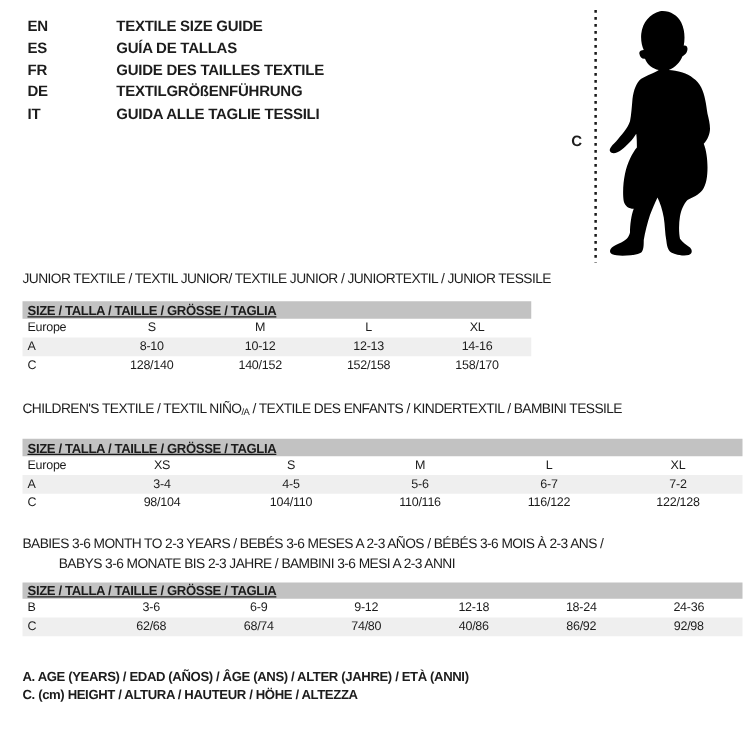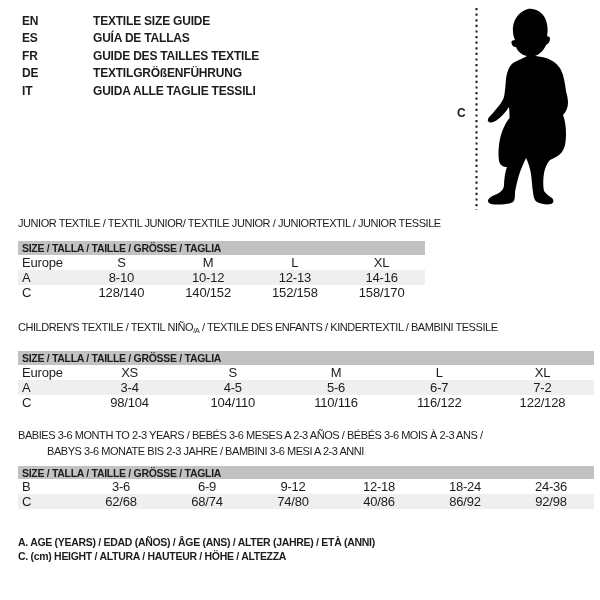--- a/index.html
+++ b/index.html
@@ -18,25 +18,25 @@
   
   .section{position:absolute;left:18px;}
   .sec-junior{top:217px;width:407px;height:98px;}
   .sec-children{top:321px;width:576px;height:105px;}
   .sec-babies{top:429px;width:576px;height:92px;}
   .sec-title{font-size:11px;font-weight:normal;letter-spacing:-0.45px;white-space:nowrap;line-height:13px;}
   .title-line2{line-height:18px;padding-left:29px;}
   .sub{font-size:7.5px;position:relative;top:2px;}
   .size-bar{
     position:absolute;left:0;width:100%;height:14px;background:#c2c2c2;
-    display:flex;align-items:center;padding-left:4px;box-sizing:border-box;
-    font-size:10.5px;font-weight:bold;letter-spacing:-0.3px;white-space:nowrap;
+    display:flex;align-items:flex-end;padding-left:4px;box-sizing:border-box;
+    font-size:10.5px;font-weight:bold;letter-spacing:-0.3px;white-space:nowrap;text-decoration:underline;
   }
-  .trow{position:absolute;left:0;width:100%;height:15px;display:flex;align-items:flex-start;
-    font-size:13px;letter-spacing:-0.2px;}
+  .trow{position:absolute;left:0;width:100%;height:15px;display:flex;align-items:center;
+    font-size:10px;letter-spacing:-0.2px;}
   .trow.alt{background:#efefef;}
   .tlabel{width:60px;padding-left:4px;box-sizing:border-box;}
   .tcell{flex:1 1 0;text-align:center;}
   .sec-junior .size-bar{top:24px;}
   .sec-junior .r0{top:38px;} .sec-junior .r1{top:53px;} .sec-junior .r2{top:68px;}
   .sec-children .size-bar{top:30px;}
   .sec-children .r0{top:44px;} .sec-children .r1{top:59px;} .sec-children .r2{top:74px;}
   .sec-babies .size-bar{top:37px;height:13px;}
   .sec-babies .r0{top:50px;} .sec-babies .r1{top:65px;}
   

